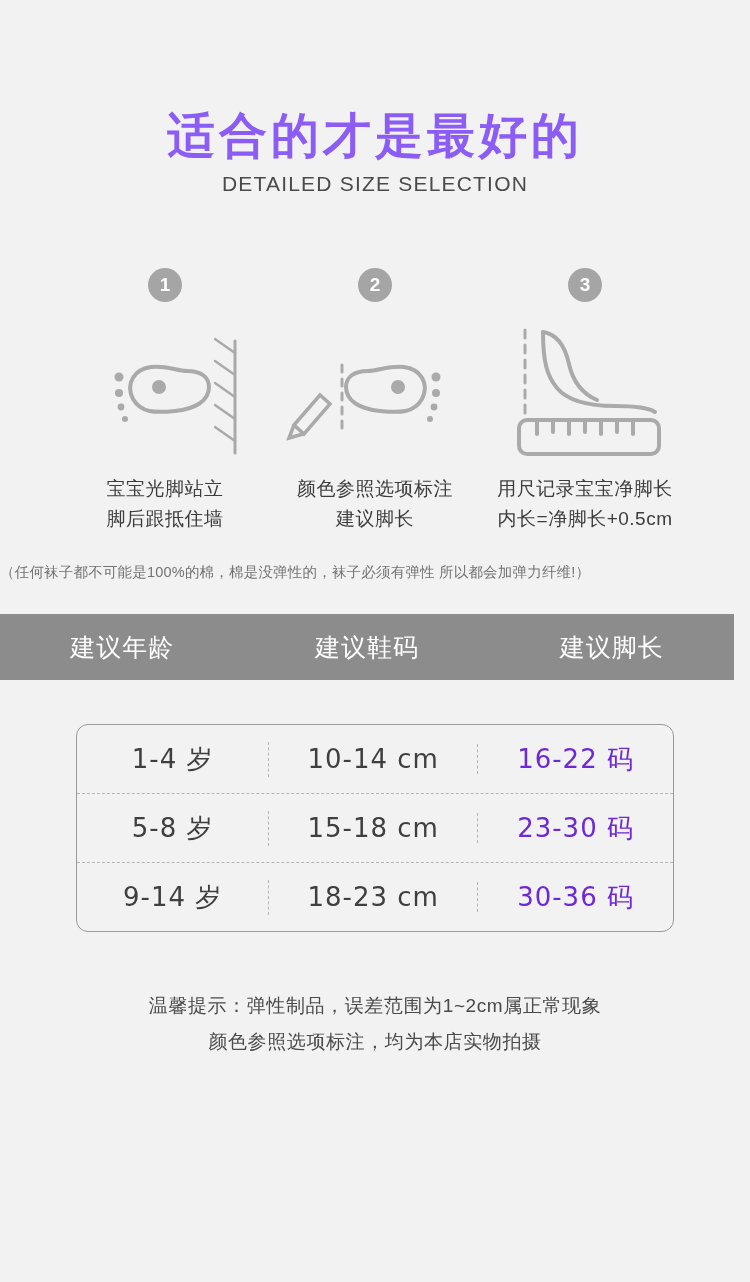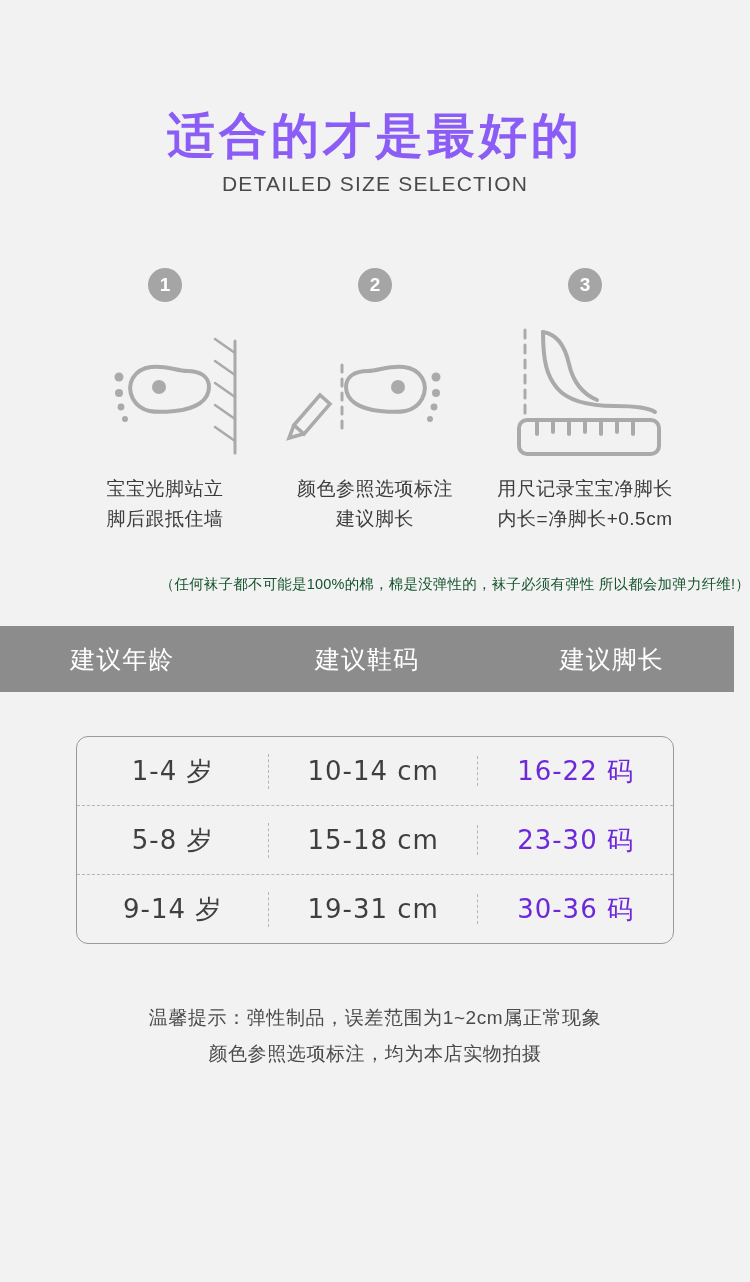--- a/index.html
+++ b/index.html
@@ -66,24 +66,24 @@
     justify-content: center;
   }
   .step-caption {
     font-size: 19px;
     color: #3c3c3c;
     line-height: 1.55;
     letter-spacing: 0.5px;
   }
   
   .note {
-    text-align: right;
+    text-align: left;
     font-size: 14.5px;
-    color: #14532d;
-    margin-top: 42px;
+    color: #737373;
+    margin-top: 30px;
     letter-spacing: 0.2px;
   }
   
   .table-head {
     margin-top: 32px;
     background: #8c8c8c;
     height: 66px;
     display: flex;
     align-items: center;
     margin-left: 0;
@@ -248,21 +248,21 @@
       <div class="td c2">10-14 cm</div>
       <div class="td c3">16-22 码</div>
     </div>
     <div class="trow">
       <div class="td c1">5-8 岁</div>
       <div class="td c2">15-18 cm</div>
       <div class="td c3">23-30 码</div>
     </div>
     <div class="trow">
       <div class="td c1">9-14 岁</div>
-      <div class="td c2">19-31 cm</div>
+      <div class="td c2">18-23 cm</div>
       <div class="td c3">30-36 码</div>
     </div>
   </div>
 
   <div class="footer">
     <div>温馨提示：弹性制品，误差范围为1~2cm属正常现象</div>
     <div>颜色参照选项标注，均为本店实物拍摄</div>
   </div>
 
 </div>

